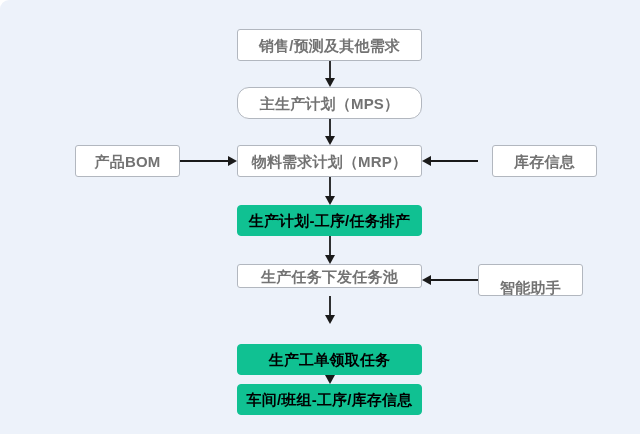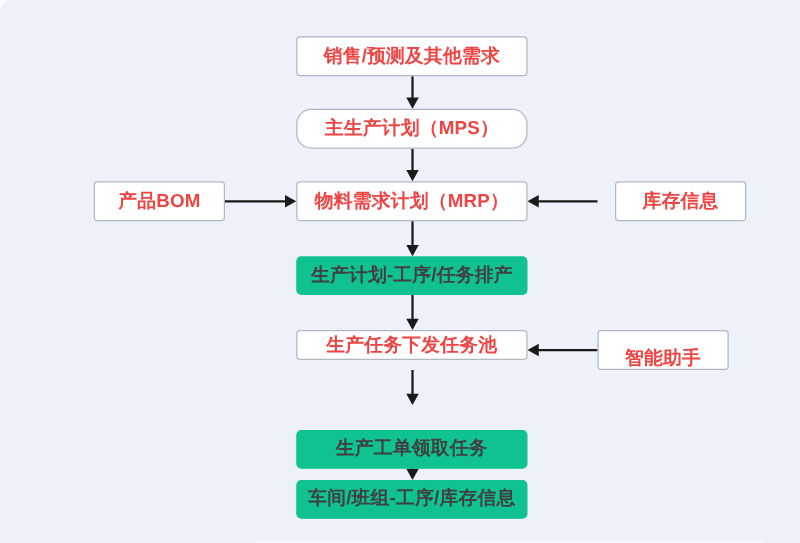--- a/index.html
+++ b/index.html
@@ -23,28 +23,28 @@
     align-items: center;
     justify-content: center;
     border-radius: 3px;
     letter-spacing: 0.2px;
     white-space: nowrap;
     user-select: none;
   }
   .node.plain {
     background: #ffffff;
     border: 1px solid #b2b7bf;
-    color: #ef4444;
+    color: #737373;
     font-size: 15px;
     font-weight: 700;
   }
   .node.accent {
     background: #10c192;
     border: 1px solid #10c192;
-    color: #404040;
+    color: #000000;
     font-size: 15px;
     font-weight: 700;
     border-radius: 4px;
   }
   .node .node-label {
     display: block;
     line-height: 1;
     transform: translateY(-0.5px);
   }
   .connector {

